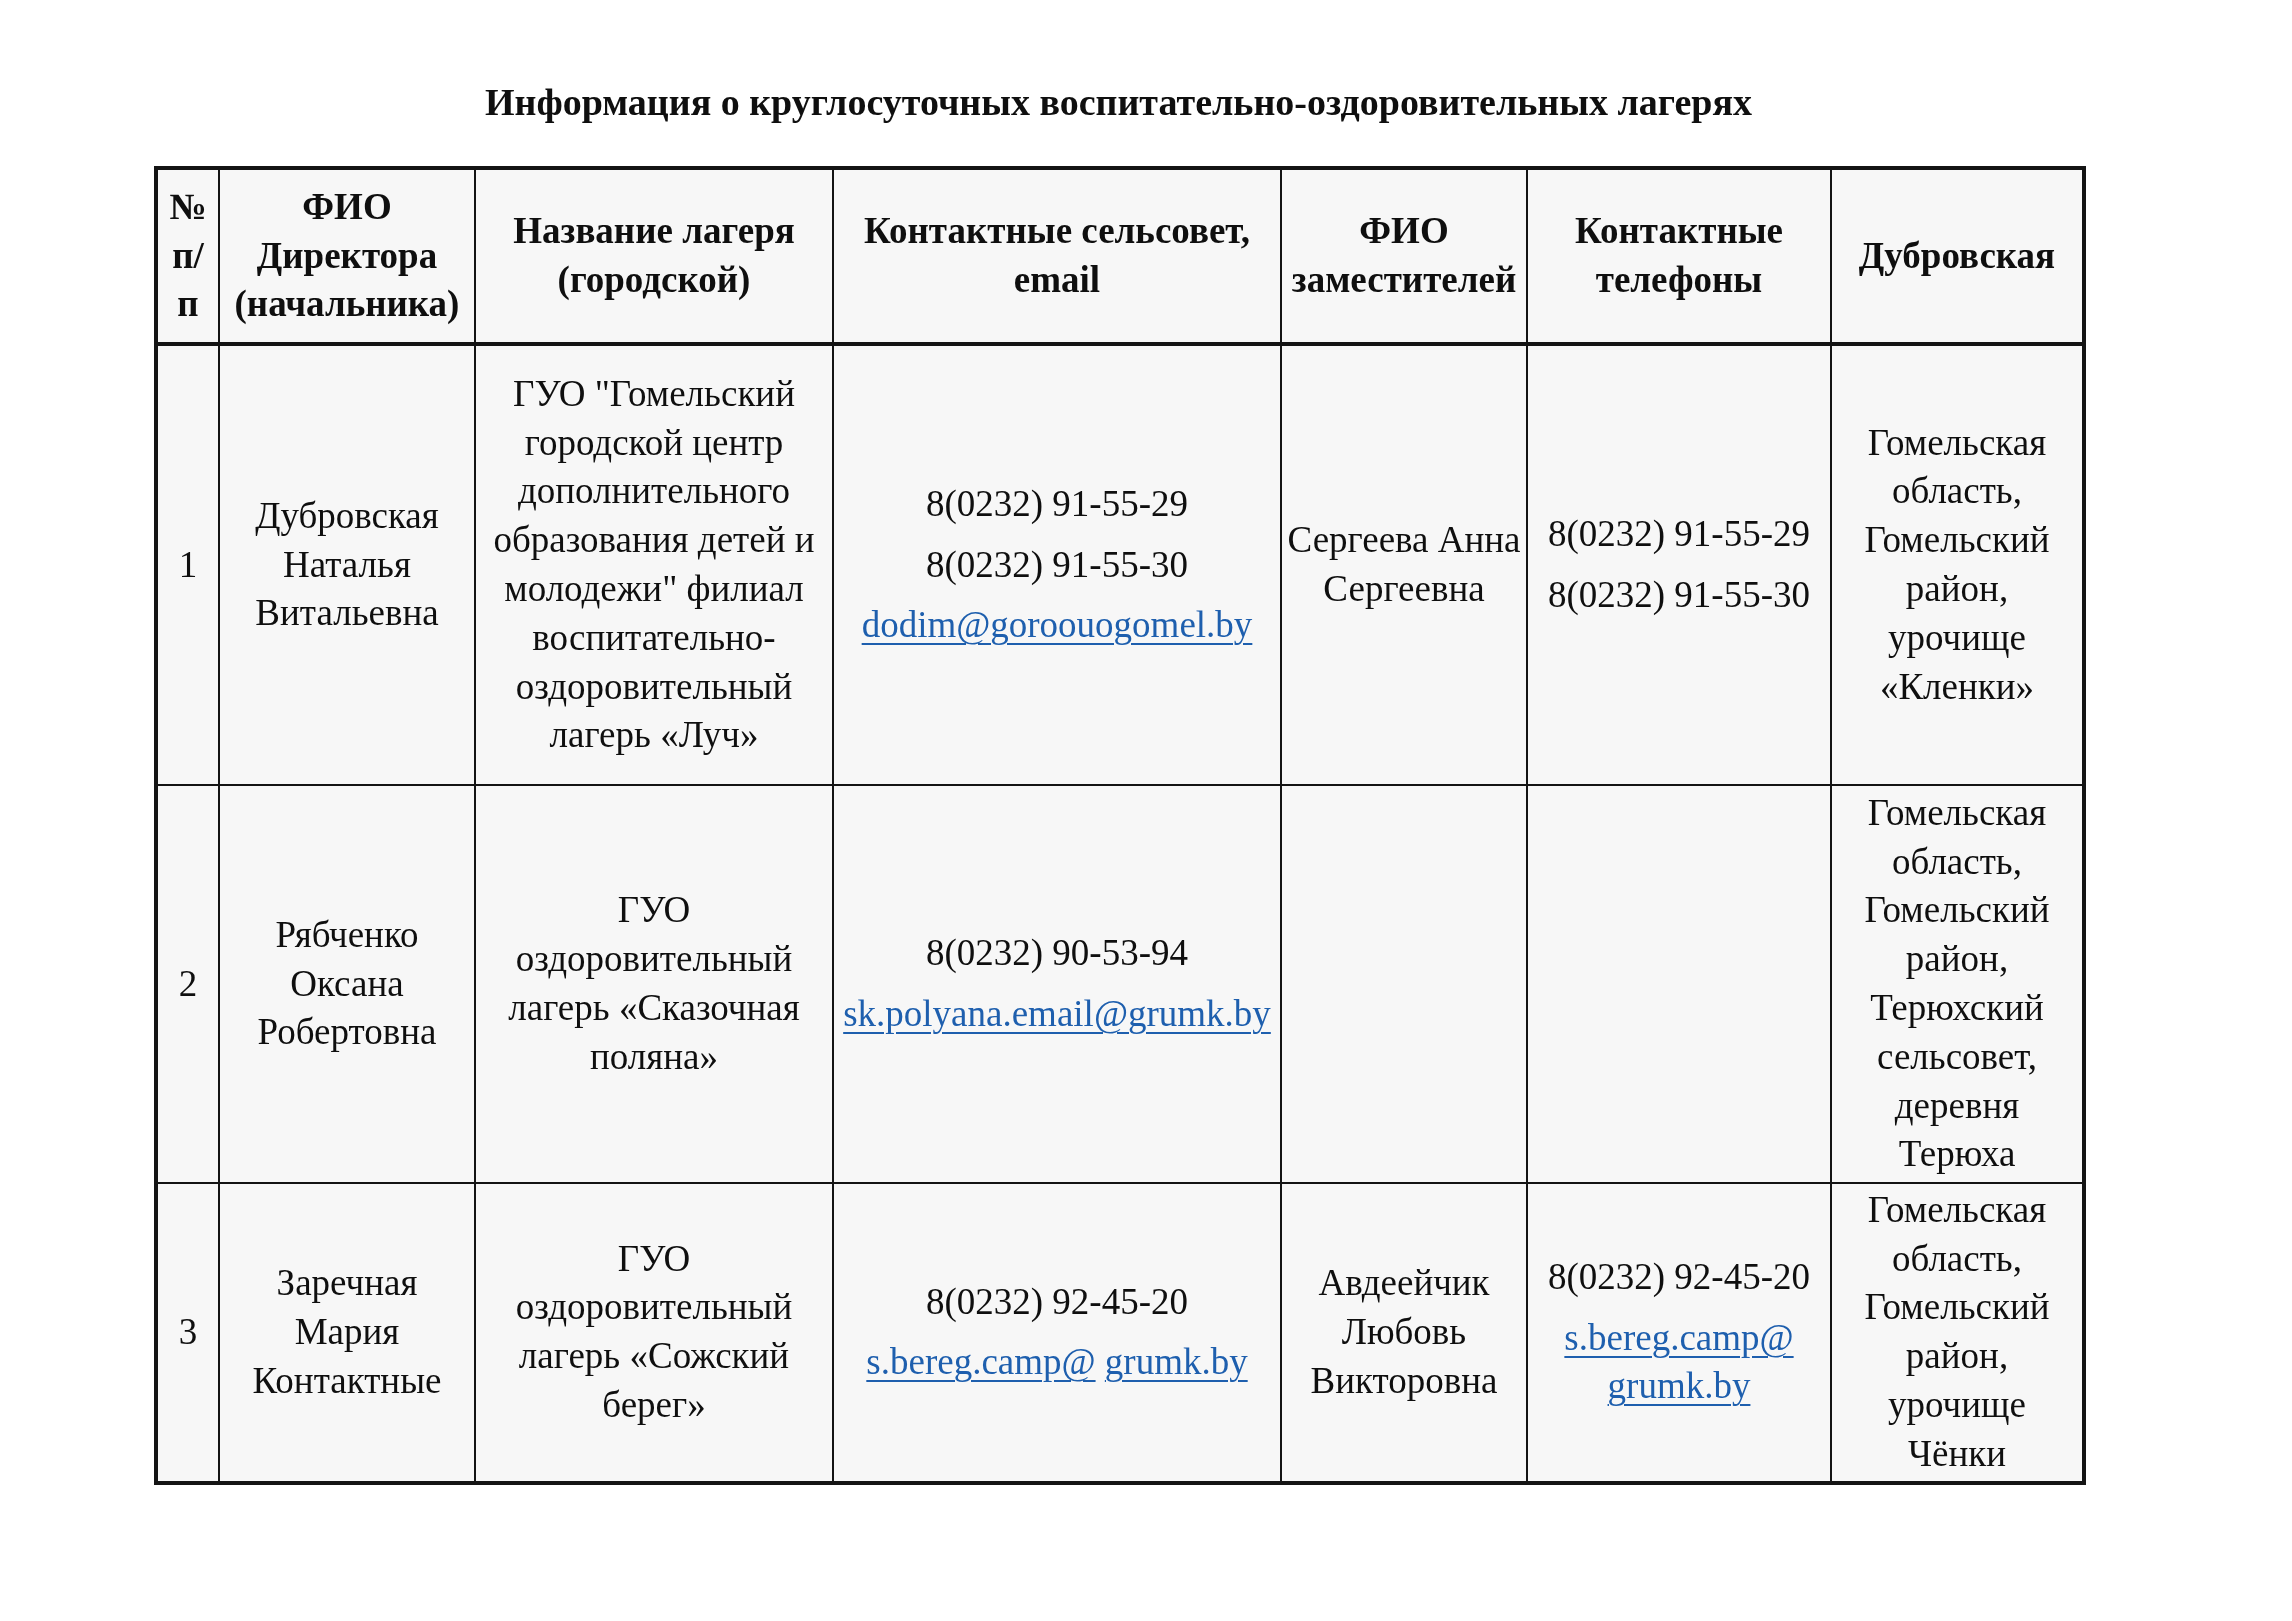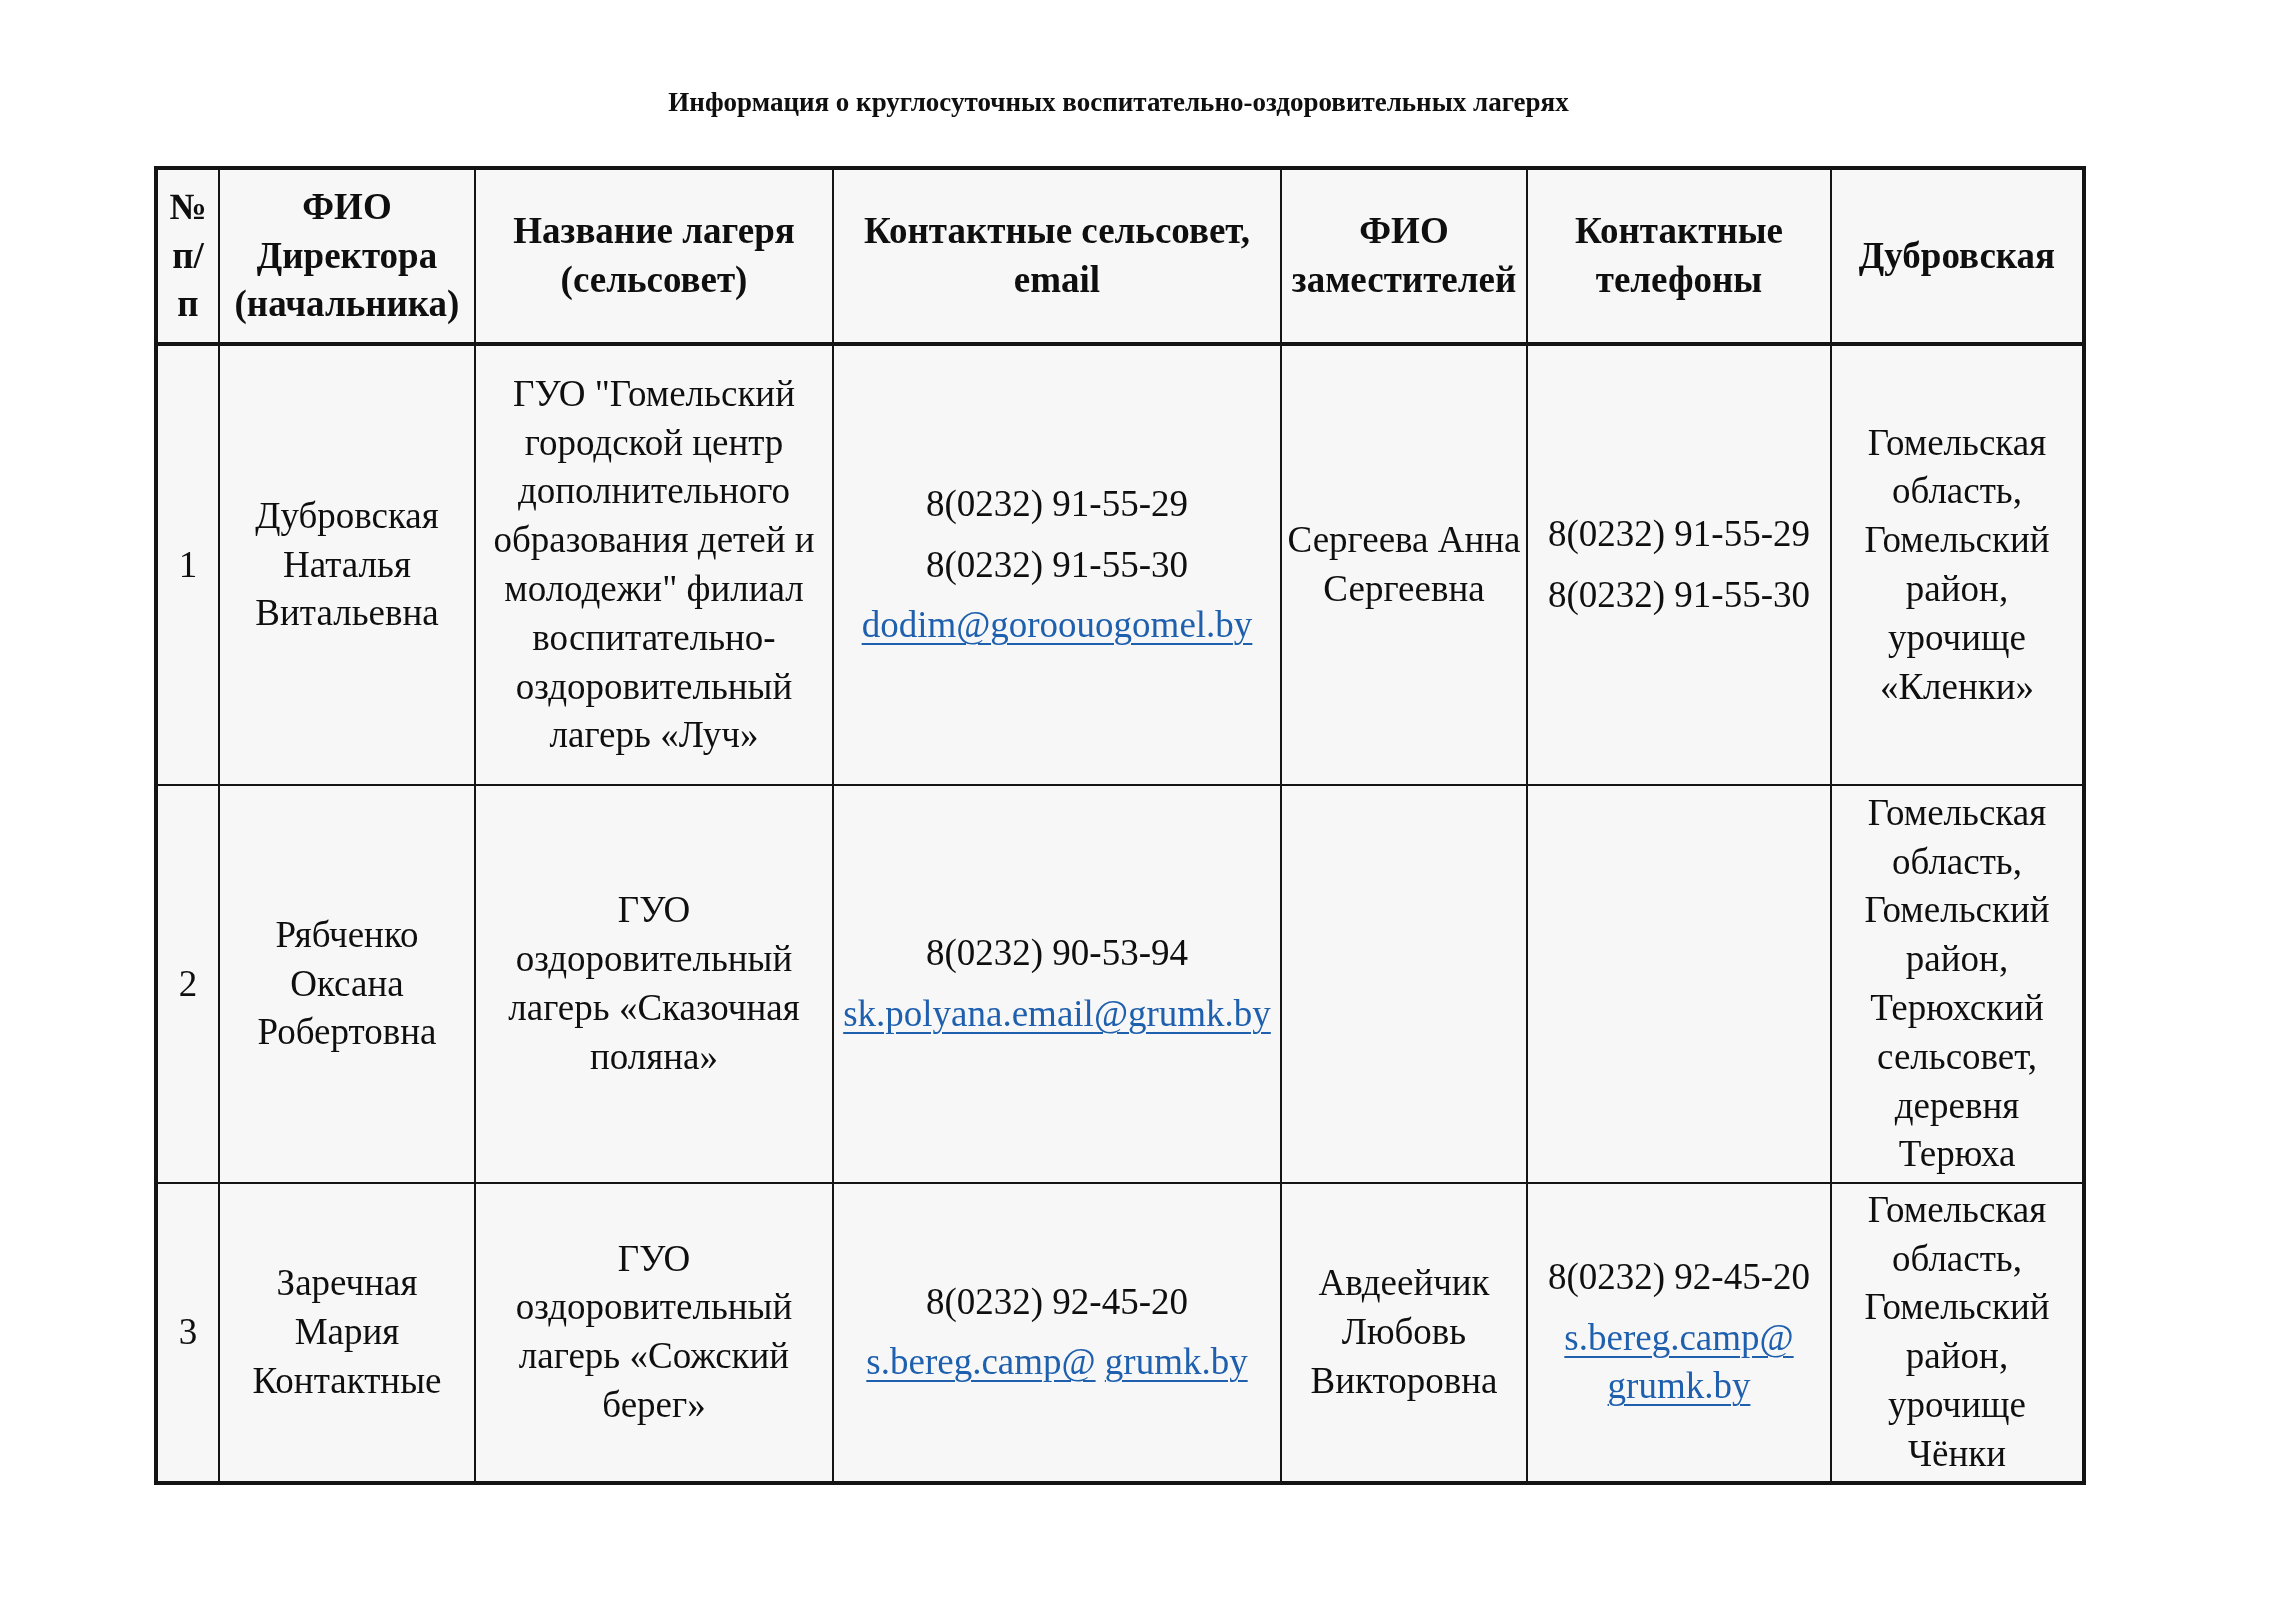--- a/index.html
+++ b/index.html
@@ -15,21 +15,21 @@
     color: var(--text-color, #0f0f0f);
   }
   .page {
     position: absolute;
     left: 154px;
     top: 79px;
     width: 1929px;
   }
   .title {
     margin: 0 0 40px 0;
-    font-size: 27px;
+    font-size: 38px;
     line-height: 47px;
     font-weight: bold;
     text-align: center;
   }
   table.camps {
     width: 100%;
     table-layout: fixed;
     border-collapse: collapse;
     background: var(--cell-bg, #f7f7f7);
     border: 4.5px solid var(--border-color, #141414);
@@ -84,21 +84,21 @@
         <col class="c7">
     </colgroup>
     <thead>
       <tr id="header-row">
           <th>№
 п/п</th>
           <th>ФИО
 Директора
 (начальника)</th>
           <th>Название лагеря
-(сельсовет)</th>
+(городской)</th>
           <th>Контактные сельсовет,
 email</th>
           <th>ФИО
 заместителей</th>
           <th>Контактные
 телефоны</th>
           <th>Дубровская</th>
         </tr>
     </thead>
     <tbody id="table-body">

